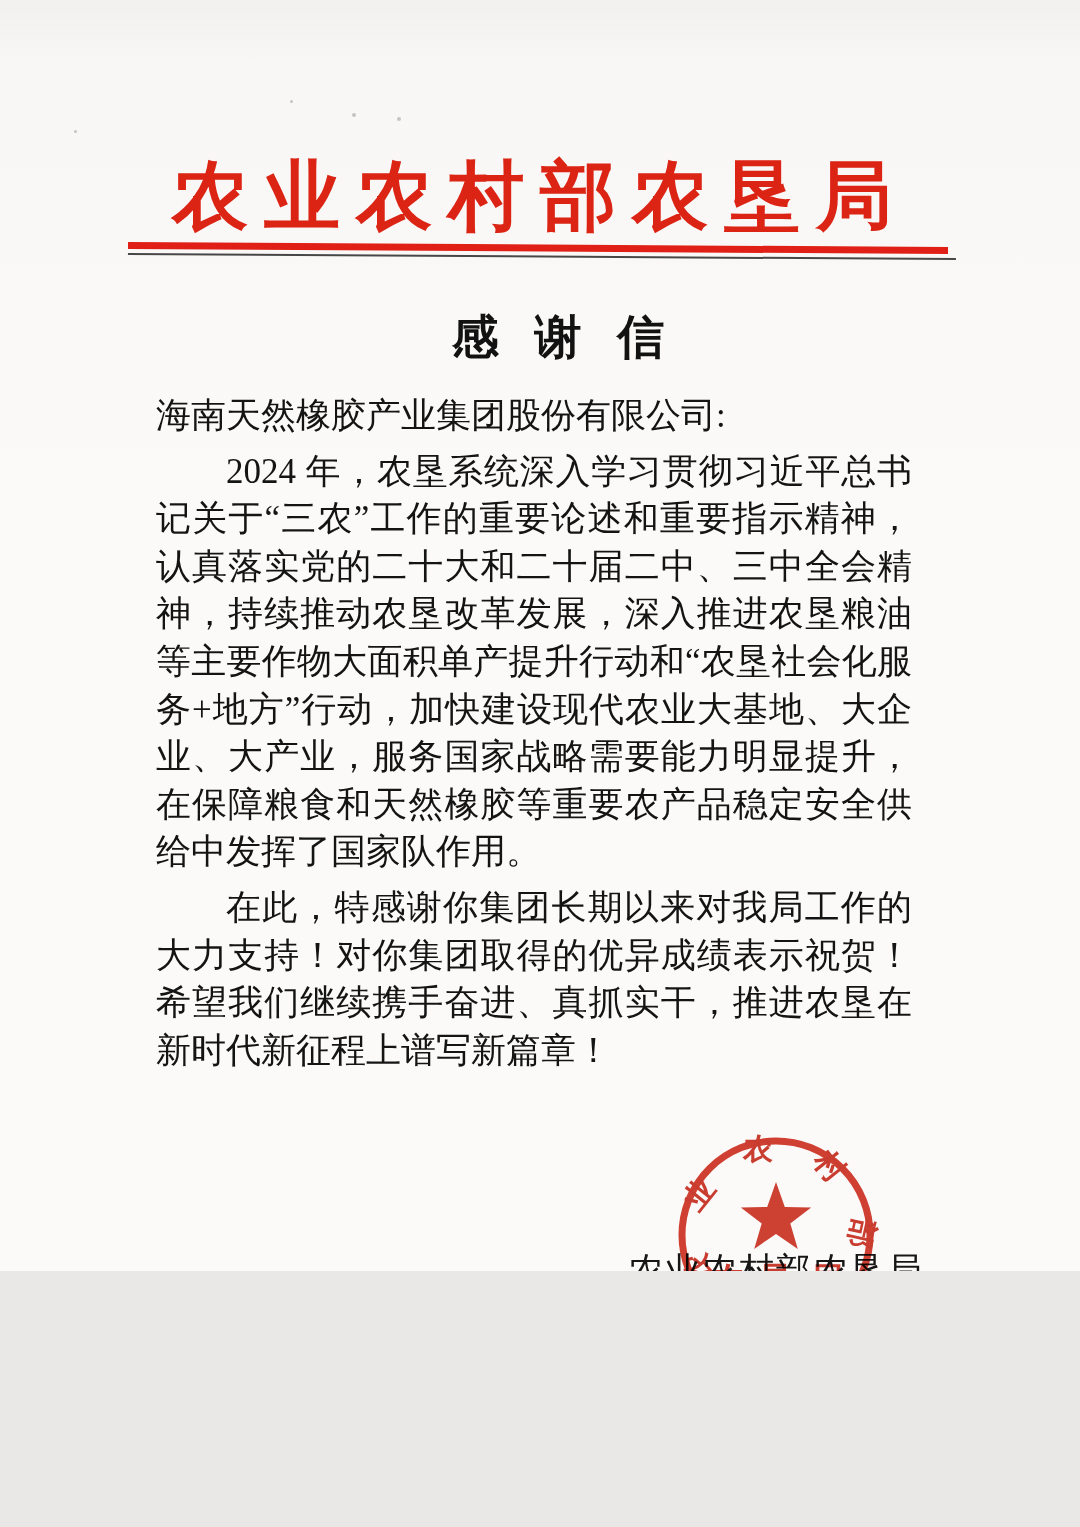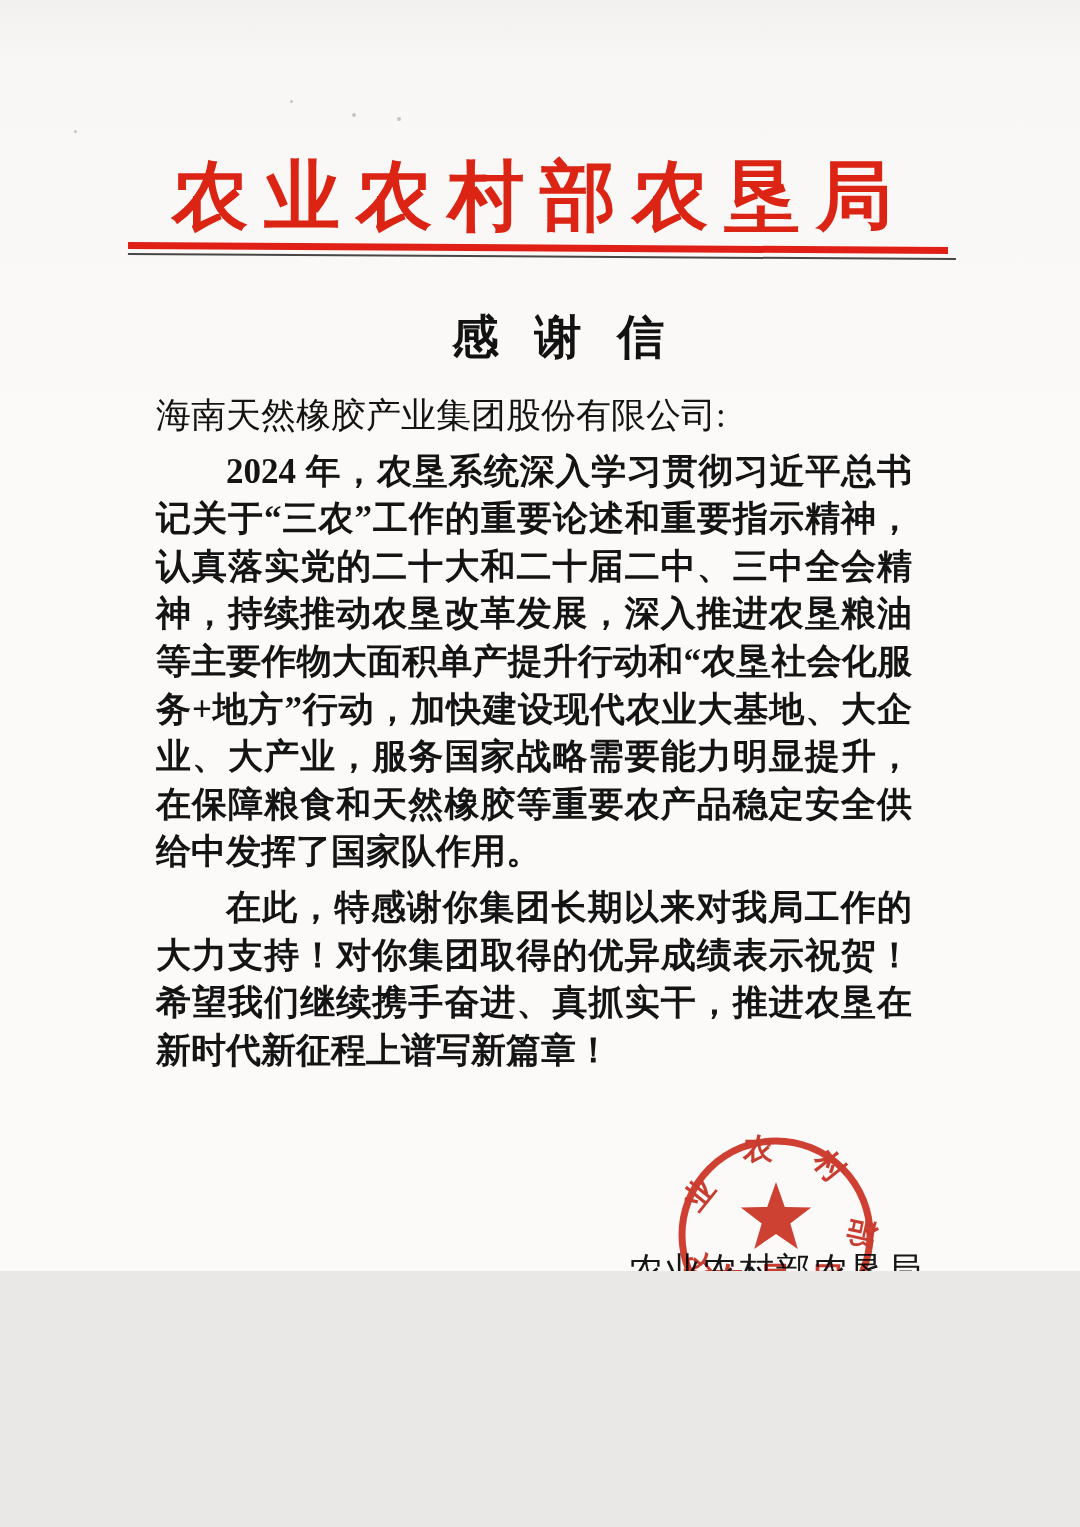--- a/index.html
+++ b/index.html
@@ -26,21 +26,21 @@
     position:absolute;top:306px;left:0;width:100%;
     text-align:center;font-size:47px;font-weight:bold;
     letter-spacing:12px;color:#121212;margin-left:24px;
   }
   .letter-body{
     position:absolute;top:384px;left:148px;width:772px;
     font-size:35px;line-height:47.6px;color:#141414;
     text-align:justify;
   }
   .letter-body p{margin:8px;}
-  .letter-body p.para{text-indent:2em;font-weight:bold;}
+  .letter-body p.para{text-indent:2em;}
   .signature{
     position:absolute;top:1247px;left:628px;
     font-size:35px;letter-spacing:2px;color:#161616;white-space:nowrap;
   }
   .date{
     position:absolute;top:1296px;left:634px;
     font-size:34px;letter-spacing:3px;color:#161616;white-space:nowrap;
   }
   .seal{
     position:absolute;top:1129px;left:672px;width:208px;height:208px;

